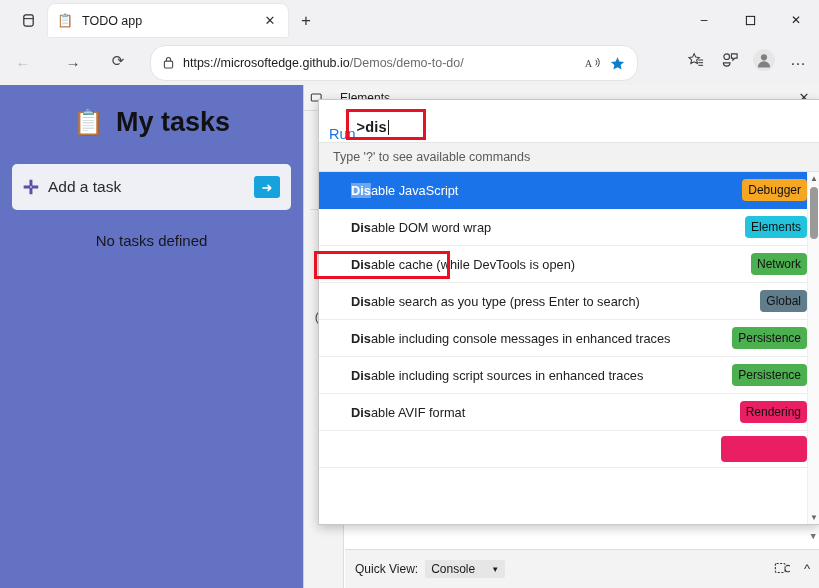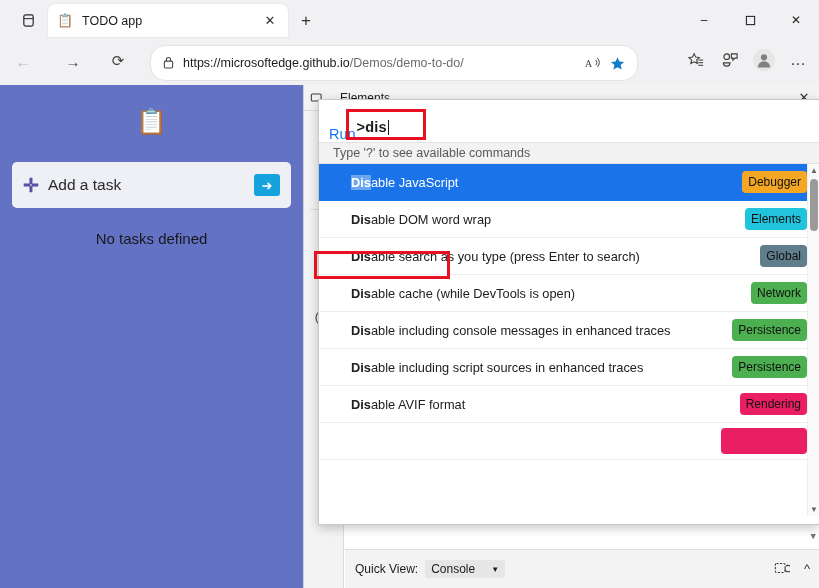--- a/index.html
+++ b/index.html
@@ -134,21 +134,21 @@
     position:absolute; left: 14px; top: 14px; width: 502px; height: 426px;
     background:#fff; border: 1px solid #c9c9c9;
     box-shadow: 0 3px 10px rgba(0,0,0,.22);
     z-index: 20; overflow:hidden;
   }
   .pal-input-row { height: 42px; display:flex; align-items:flex-end; padding: 0 10px; background:#fff; }
   .pal-run { color:#1a73e8; font-size:14.5px; margin-right:1px; }
   .pal-input-wrap { position:relative; flex:1; height:30px; display:flex; align-items:center; }
   .pal-input { font-size:14.5px; color:#1b1b1b; font-weight:600; letter-spacing:.2px; }
   .caret { display:inline-block; width:1px; height:15px; background:#1b1b1b; margin-left:1px; vertical-align:-2px; }
-  .pal-hint { height: 22px; background:#f2f2f2; border-top:1px solid #e4e4e4; border-bottom:1px solid #e0e0e0; display:flex; align-items:center; padding: 0 14px; font-size:12.5px; color:#5a5a5a; }
+  .pal-hint { height: 30px; background:#f2f2f2; border-top:1px solid #e4e4e4; border-bottom:1px solid #e0e0e0; display:flex; align-items:center; padding: 0 14px; font-size:12.5px; color:#5a5a5a; }
   .pal-list { position:relative; height: 352px; overflow:hidden; }
   .pal-item {
     height: 37px; display:flex; align-items:center; padding: 0 12px;
     border-bottom: 1px solid #ececec; position:relative;
   }
   .pal-item.selected { background:#1a73e8; border-bottom-color:#1a73e8; }
   .pal-item .txt { font-size: 12.8px; color:#202124; white-space:nowrap;padding-left:20px; }
   .pal-item.selected .txt { color:#fff; }
   .pal-item .txt b { font-weight: 700; }
   .pal-item.selected .txt .match { background:#6ba6f0; color:#fff; }
@@ -251,20 +251,21 @@
       </span>
     </div>
     <div class="tb" style="font-size:16px;">…</div>
   </div>
 
   <div class="page">
 
     <div class="todo-app">
       <div class="todo-title">
         <span class="clip-emoji">📋</span>
+        <span>My tasks</span>
       </div>
       <div class="add-task">
         <span class="plus">✛</span>
         <span class="add-task-input">Add a task</span>
         <span class="go-btn">➜</span>
       </div>
       <div class="no-tasks">No tasks defined</div>
     </div>
 
     <div class="devtools">
@@ -355,26 +356,26 @@
         <div class="pal-list" id="pal-list">
           <div class="pal-item selected">
               <span class="txt"><b class="match">Dis</b>able JavaScript</span>
               <span class="badge" style="background: rgb(245, 166, 35);">Debugger</span>
             </div>
             <div class="pal-item">
               <span class="txt"><b class="match">Dis</b>able DOM word wrap</span>
               <span class="badge" style="background: rgb(34, 195, 221);">Elements</span>
             </div>
             <div class="pal-item">
+              <span class="txt"><b class="match">Dis</b>able cache (while DevTools is open)</span>
+              <span class="badge" style="background: rgb(76, 175, 80);">Network</span>
+            </div>
+            <div class="pal-item">
               <span class="txt"><b class="match">Dis</b>able search as you type (press Enter to search)</span>
               <span class="badge" style="background: rgb(96, 125, 139);">Global</span>
-            </div>
-            <div class="pal-item">
-              <span class="txt"><b class="match">Dis</b>able cache (while DevTools is open)</span>
-              <span class="badge" style="background: rgb(76, 175, 80);">Network</span>
             </div>
             <div class="pal-item">
               <span class="txt"><b class="match">Dis</b>able including console messages in enhanced traces</span>
               <span class="badge" style="background: rgb(76, 175, 80);">Persistence</span>
             </div>
             <div class="pal-item">
               <span class="txt"><b class="match">Dis</b>able including script sources in enhanced traces</span>
               <span class="badge" style="background: rgb(76, 175, 80);">Persistence</span>
             </div>
             <div class="pal-item">

